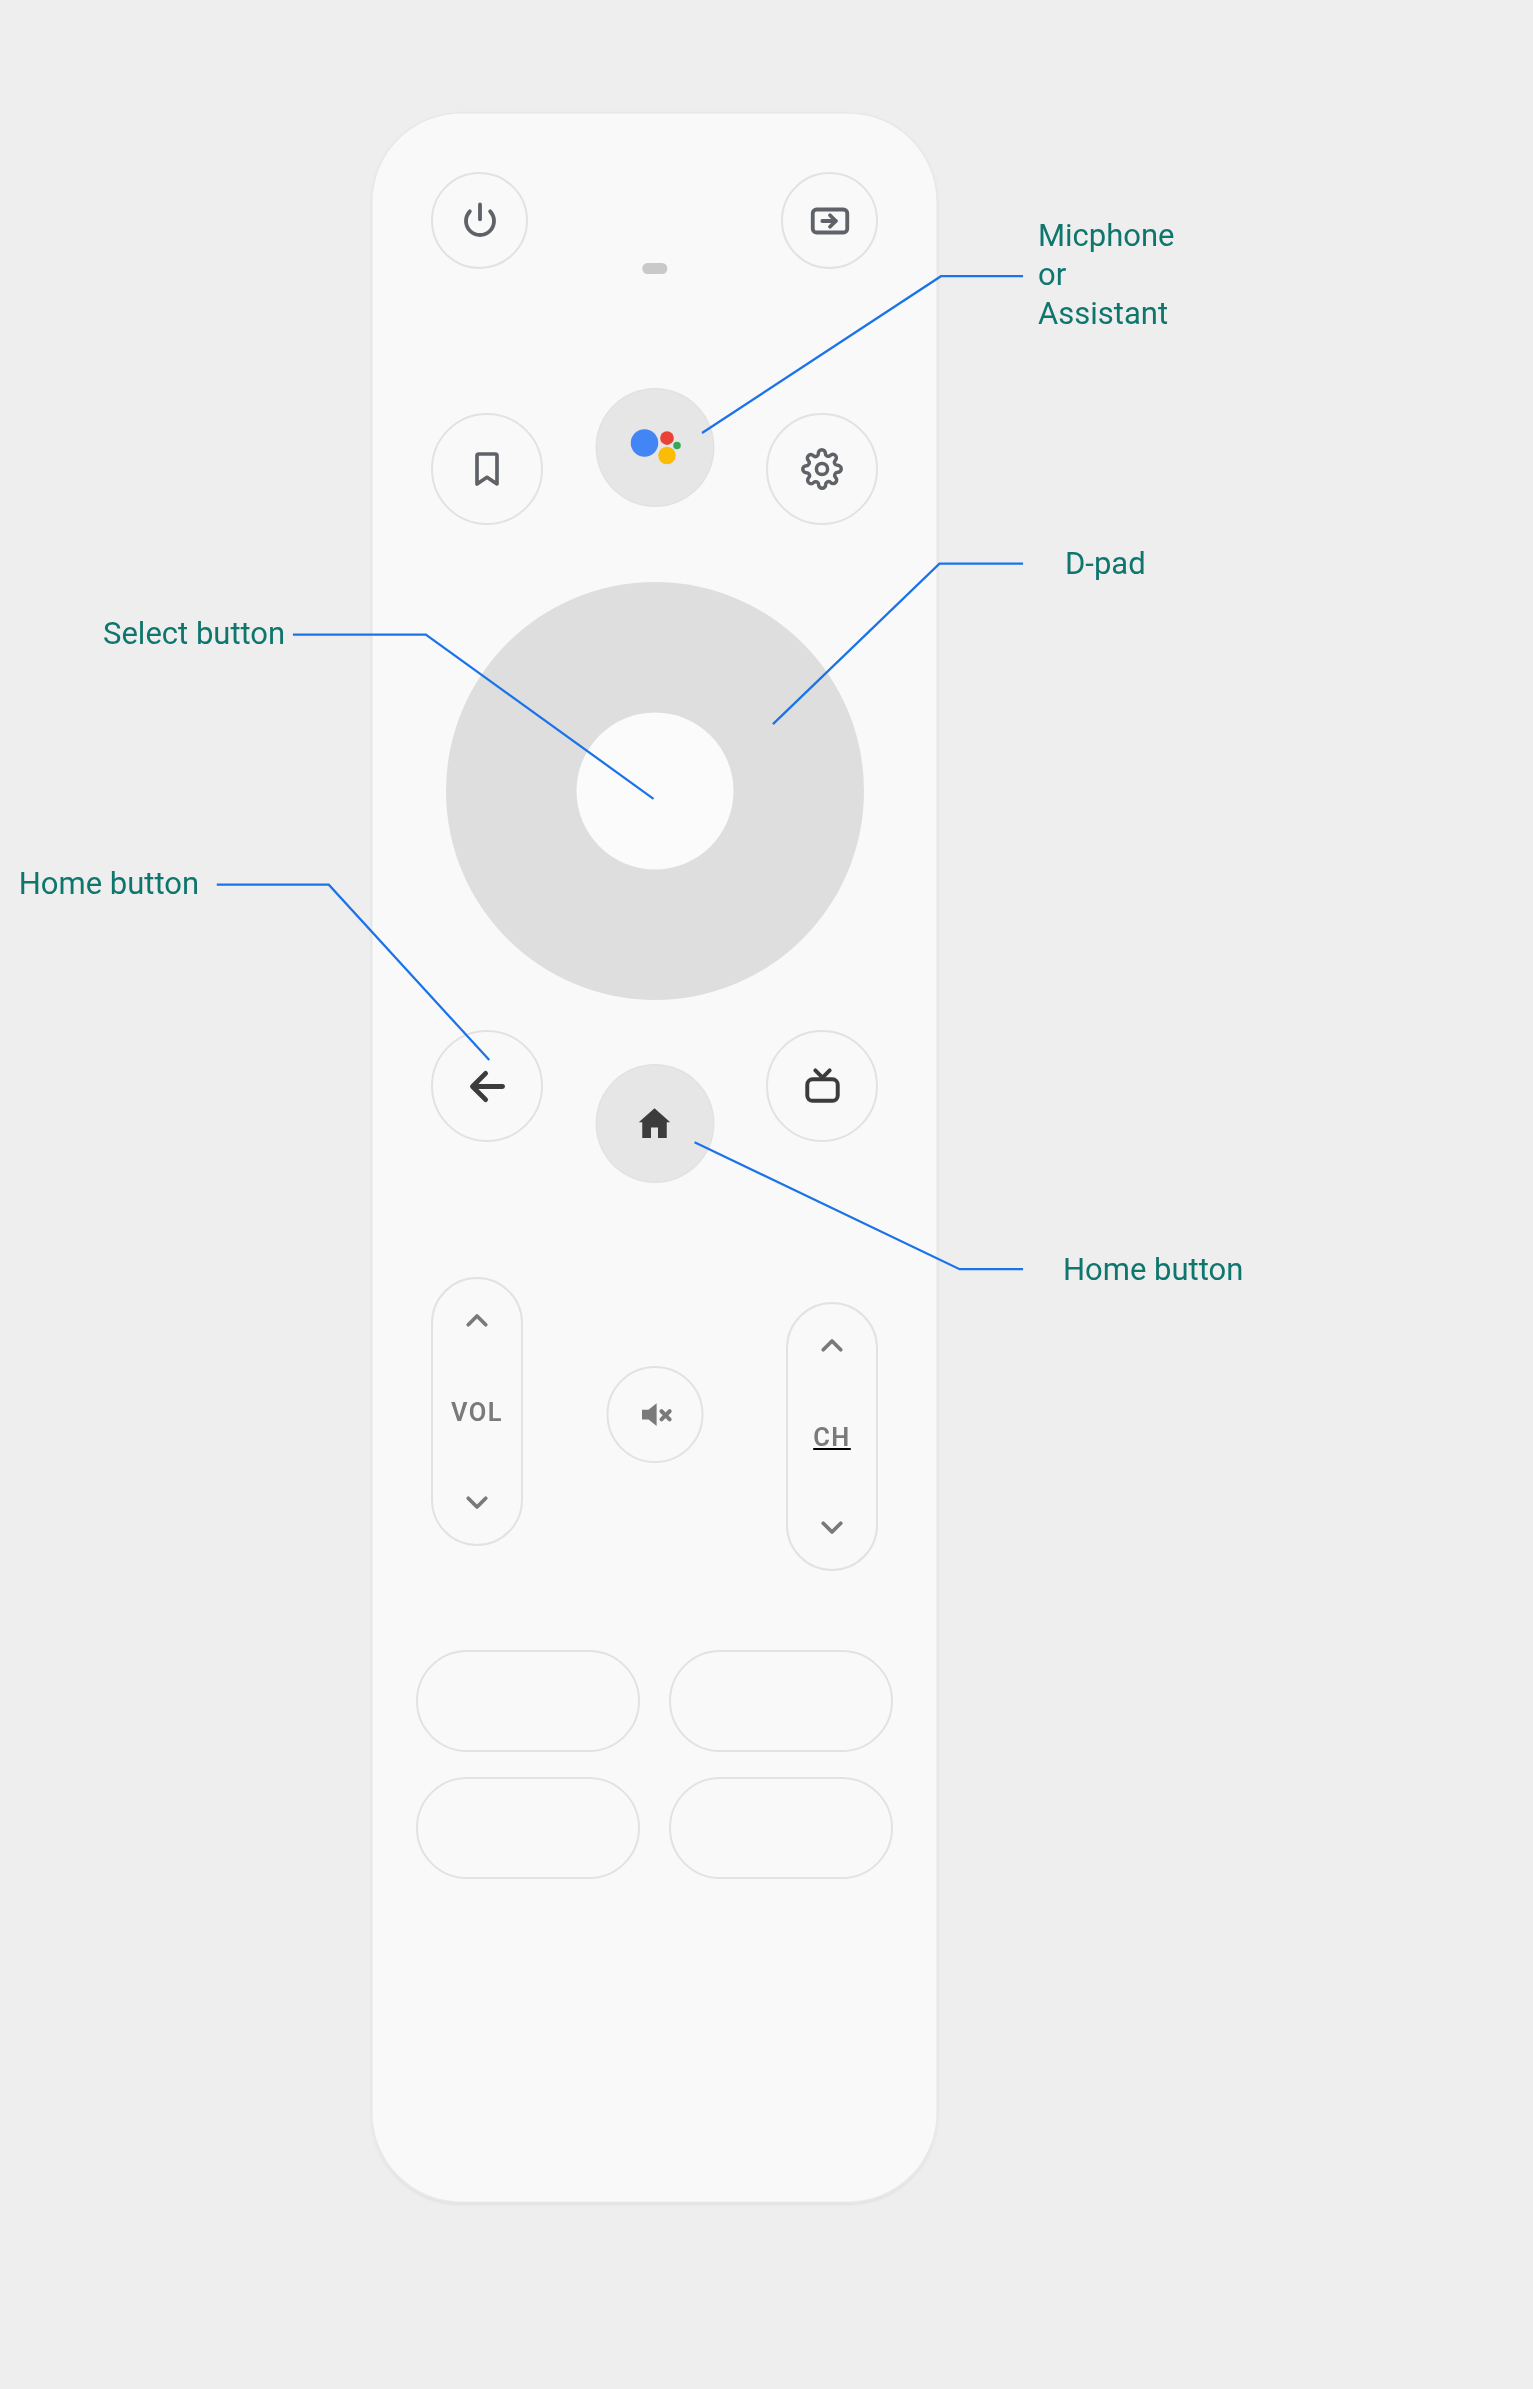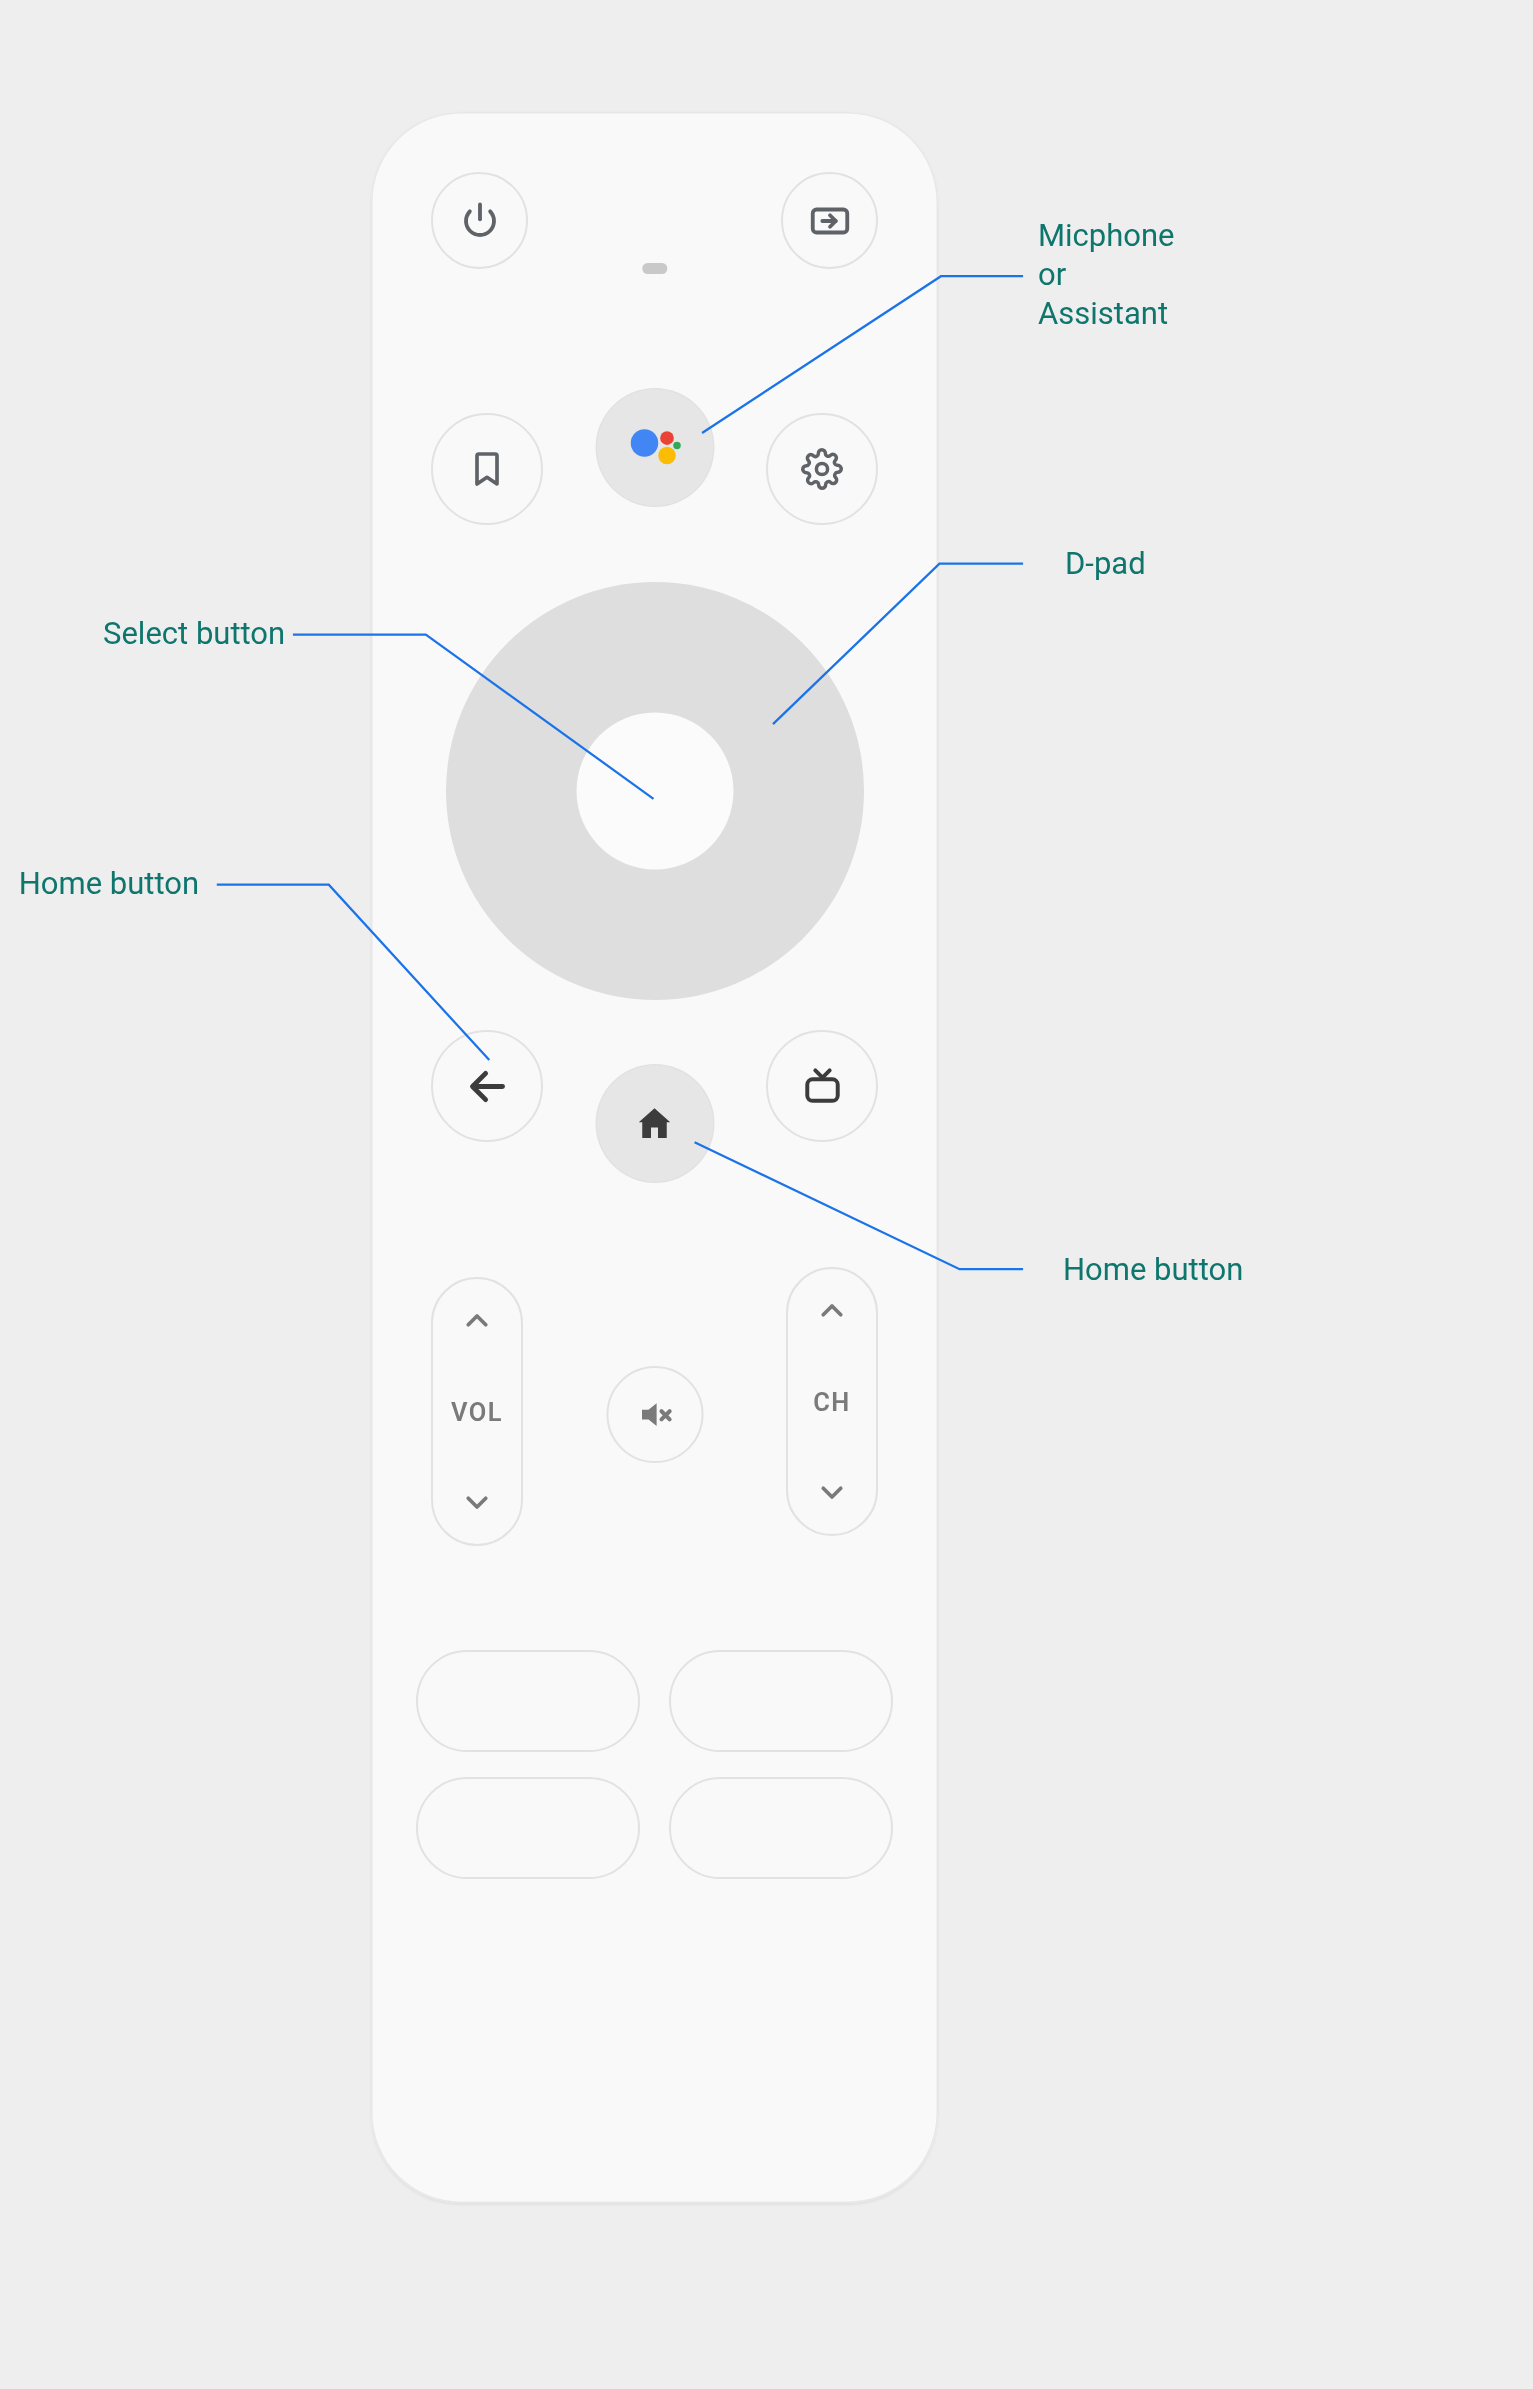--- a/index.html
+++ b/index.html
@@ -191,21 +191,21 @@
   </div>
 
   <div class="btn" style="left:50%; transform:translateX(-50%); top:1254px; width:97px; height:97px;">
     <svg width="39" height="39" viewBox="0 0 24 24" fill="#7a7a7a">
       <path d="M4 9v6h4l5 4V5L8 9H4z"></path>
       <line x1="16" y1="10" x2="21" y2="15" stroke="#7a7a7a" stroke-width="2.5" stroke-linecap="round"></line>
       <line x1="21" y1="10" x2="16" y2="15" stroke="#7a7a7a" stroke-width="2.5" stroke-linecap="round"></line>
     </svg>
   </div>
 
-  <div class="rocker" style="right:60px; top:1155px;">
+  <div class="rocker" style="right:60px; top:1190px;text-decoration:underline;">
     <svg width="30" height="30" viewBox="0 0 24 24" fill="none" stroke="#7a7a7a" stroke-width="3" stroke-linecap="round" stroke-linejoin="round">
         <polyline points="5,15 12,8 19,15"></polyline>
       </svg>
     <div class="lbl">CH</div>
     <svg width="30" height="30" viewBox="0 0 24 24" fill="none" stroke="#7a7a7a" stroke-width="3" stroke-linecap="round" stroke-linejoin="round">
         <polyline points="5,9 12,16 19,9"></polyline>
       </svg>
   </div>
 
   <div class="blob" style="left:45px;  top:1538px;"></div>

